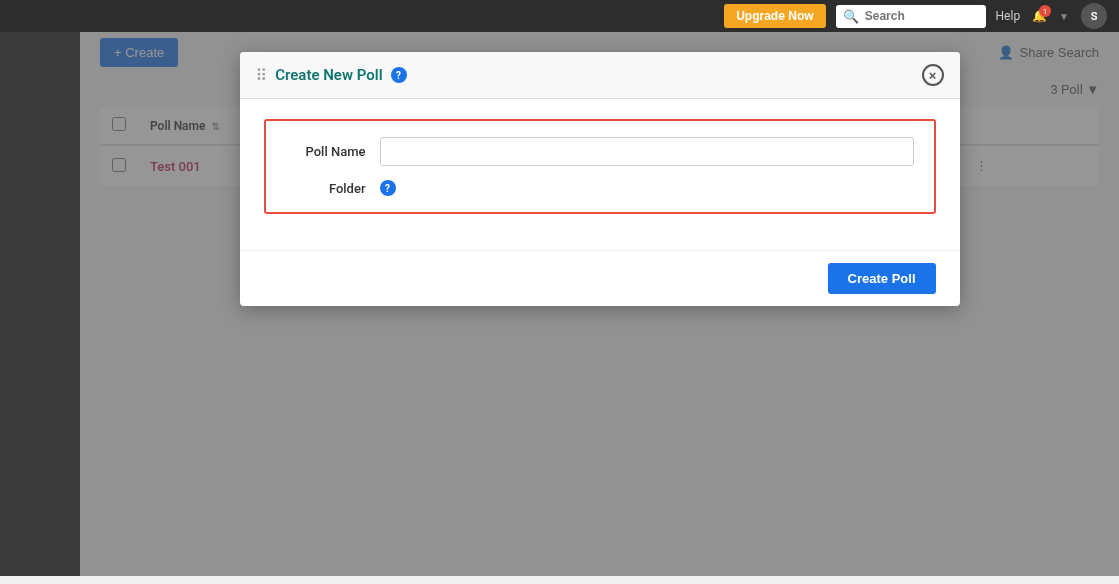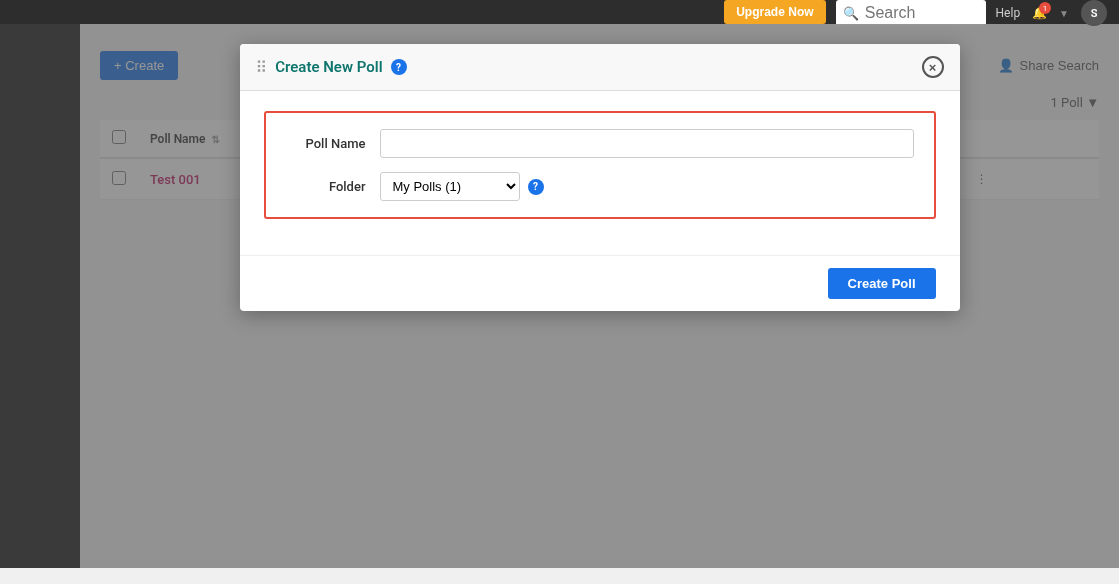--- a/index.html
+++ b/index.html
@@ -11,23 +11,23 @@
       height: 584px;
       overflow: hidden;
       position: relative;
     }
 
     
     .topbar {
       height: 24px;
       background: #2d2d2d;
       display: flex;
-      align-items: flex-start;
+      align-items: center;
       justify-content: flex-end;
-      padding: 0 12px;
+      padding: 16px 12px;
       gap: 10px;
       position: relative;
       z-index: 1;
     }
     .upgrade-btn {
       background: #f5a623;
       color: white;
       border: none;
       border-radius: 3px;
       padding: 5px 12px;
@@ -40,23 +40,24 @@
       align-items: center;
       background: white;
       border-radius: 3px;
       padding: 4px 8px;
       gap: 5px;
       width: 150px;
     }
     .search-box input {
       border: none;
       outline: none;
-      font-size: 16px;
+      font-size: 12px;
       width: 100%;
       background: transparent;
+      font-weight: bold;
     }
     .topbar-right {
       display: flex;
       align-items: center;
       gap: 12px;
       color: #ccc;
       font-size: 12px;
     }
     .help-text { color: #ccc; font-size: 12px; }
     .bell-icon-wrap {
@@ -100,21 +101,21 @@
     .sidebar {
       width: 80px;
       background: #3a3a3a;
       height: 100%;
     }
 
     
     .page-content {
       flex: 1;
       background: #f5f5f5;
-      padding: 27px 20px;
+      padding: 6px 20px;
       position: relative;
     }
 
     .page-toolbar {
       display: flex;
       justify-content: space-between;
       align-items: center;
       margin-bottom: 15px;
     }
 
@@ -391,21 +392,21 @@
   <div class="page-content">
     <div class="page-toolbar">
       <button class="create-btn">+ Create</button>
       <button class="share-folder-btn">
         <span>👤</span>
         <span>Share Search</span>
       </button>
     </div>
 
     <div class="polls-count">
-      <span>1 Poll</span>
+      <span>3 Poll</span>
       <span style="cursor:pointer;">▼</span>
     </div>
 
     <table class="polls-table">
       <thead>
         <tr>
           <th style="width:30px;">
             <input type="checkbox" class="checkbox" style="">
           </th>
           <th>
@@ -479,23 +480,20 @@
           <div class="form-outline">
 
             <div class="form-row">
               <label class="form-label">Poll Name</label>
               <input type="text" class="form-input" placeholder="" style="">
             </div>
 
             <div class="form-row">
               <label class="form-label">Folder</label>
               <div class="folder-row">
-                <select class="folder-select">
-                  <option>My Polls (1)</option>
-                </select>
                 <div class="help-circle">?</div>
               </div>
             </div>
           </div>
         </div>
 
         <div class="modal-footer">
           <button class="create-poll-btn">Create Poll</button>
         </div>
       </div>

